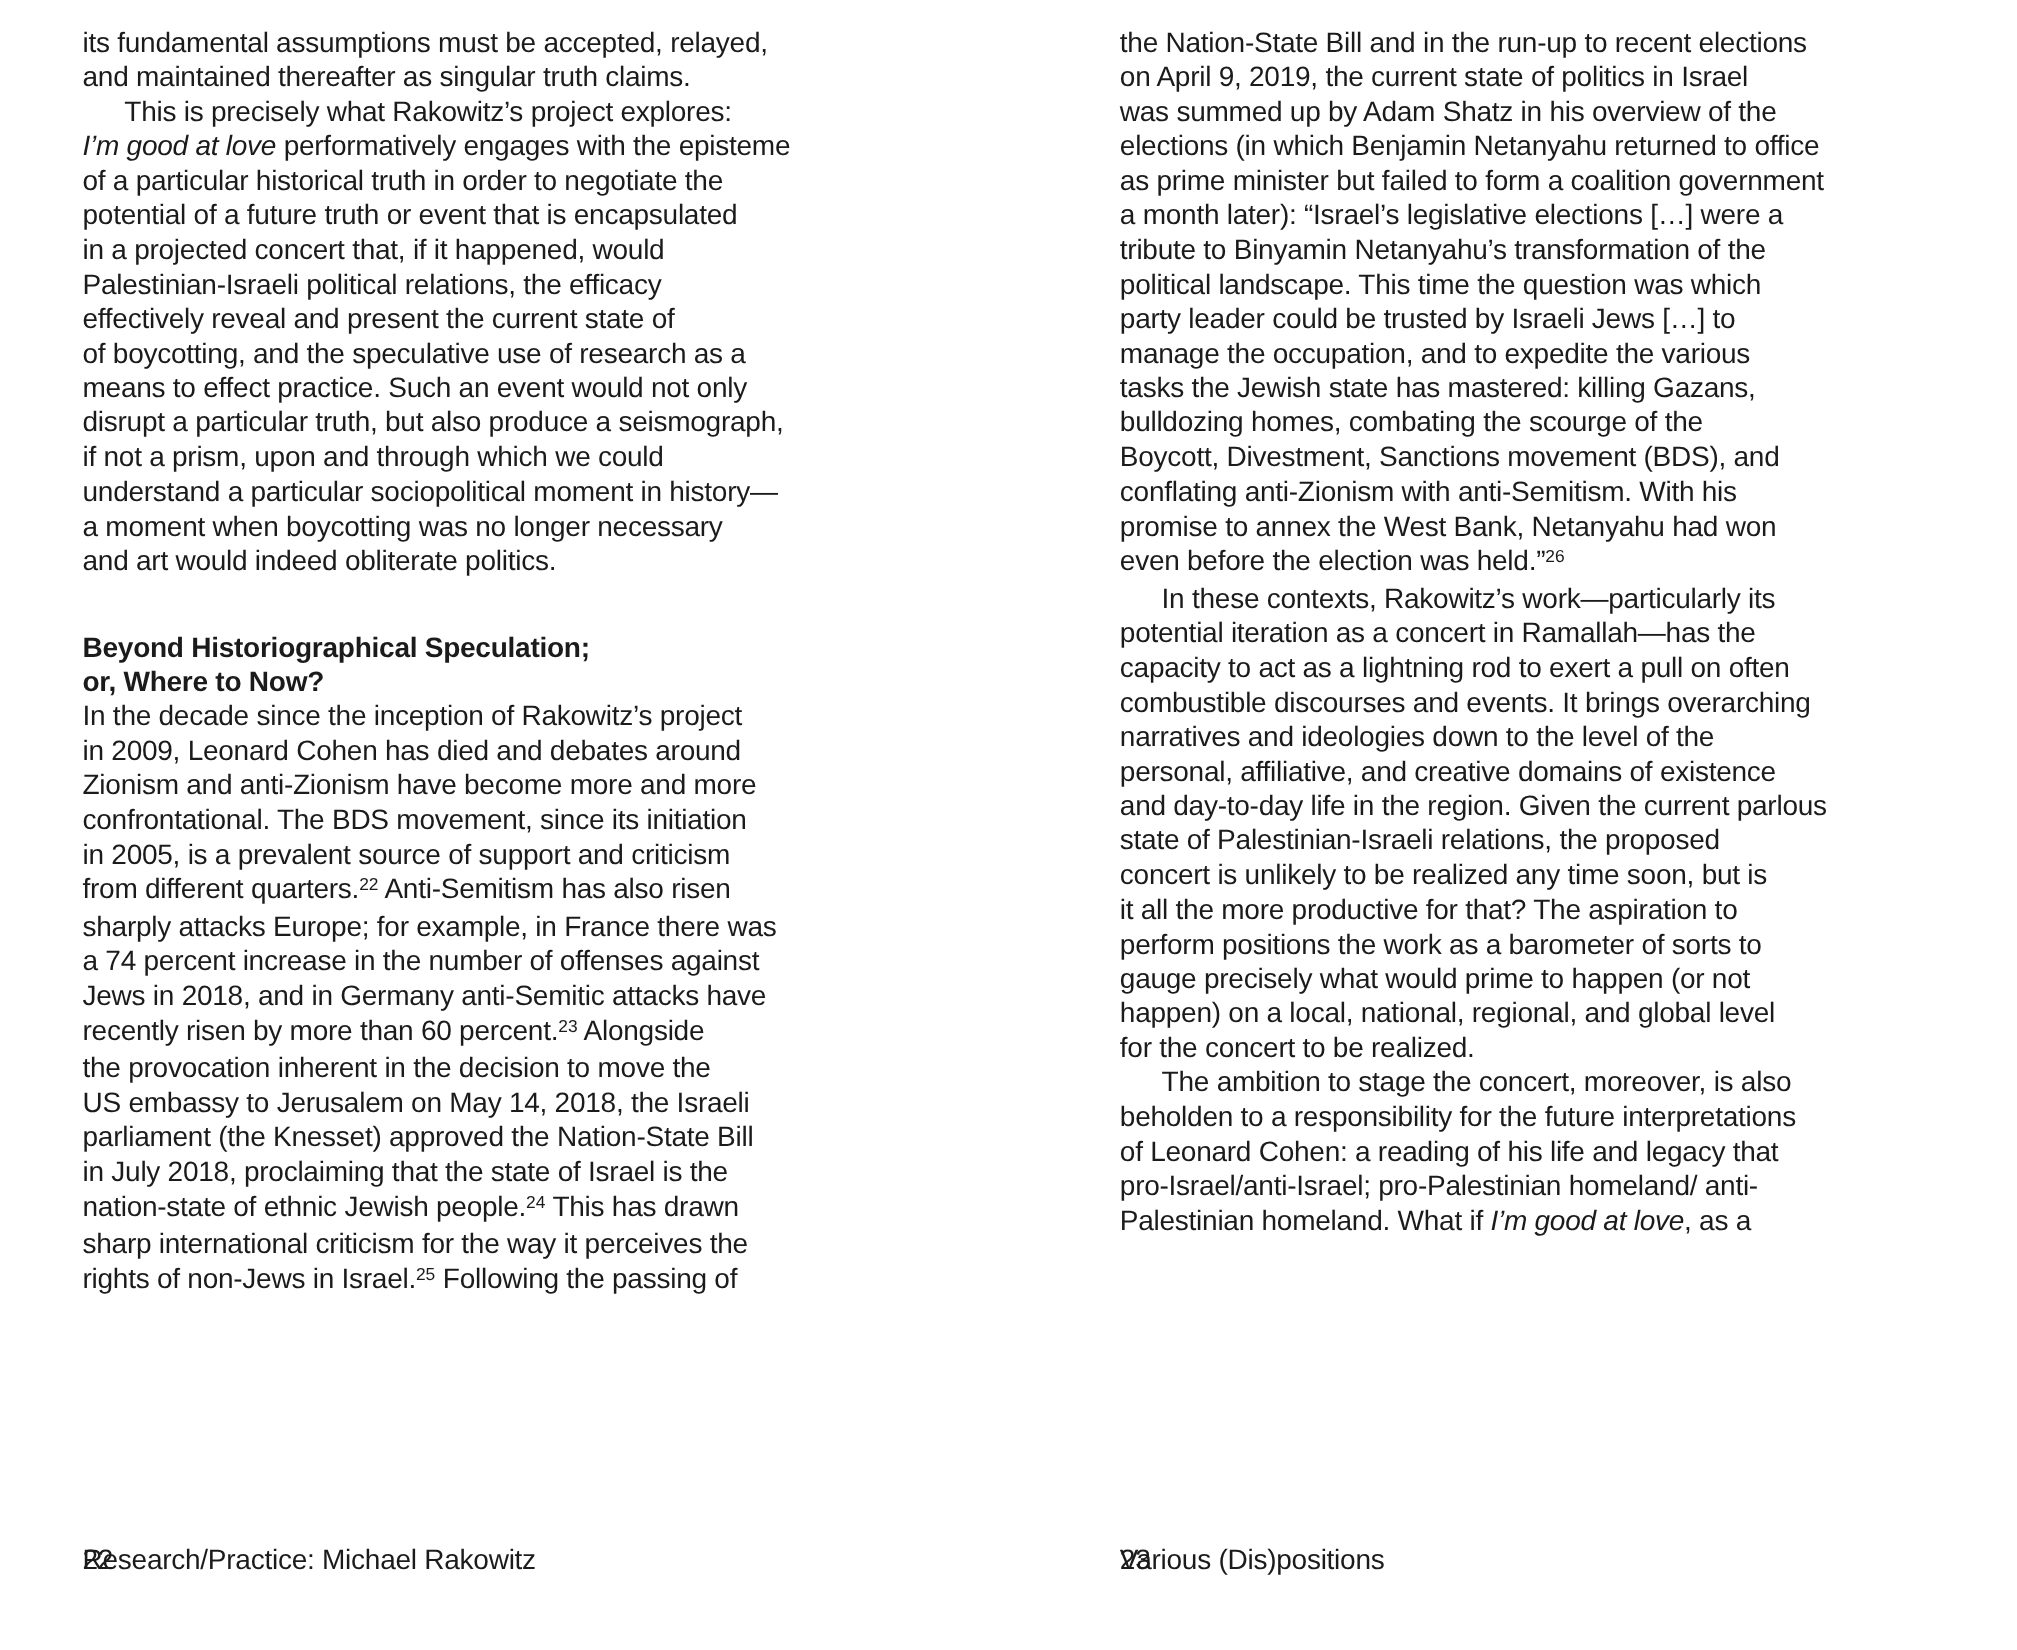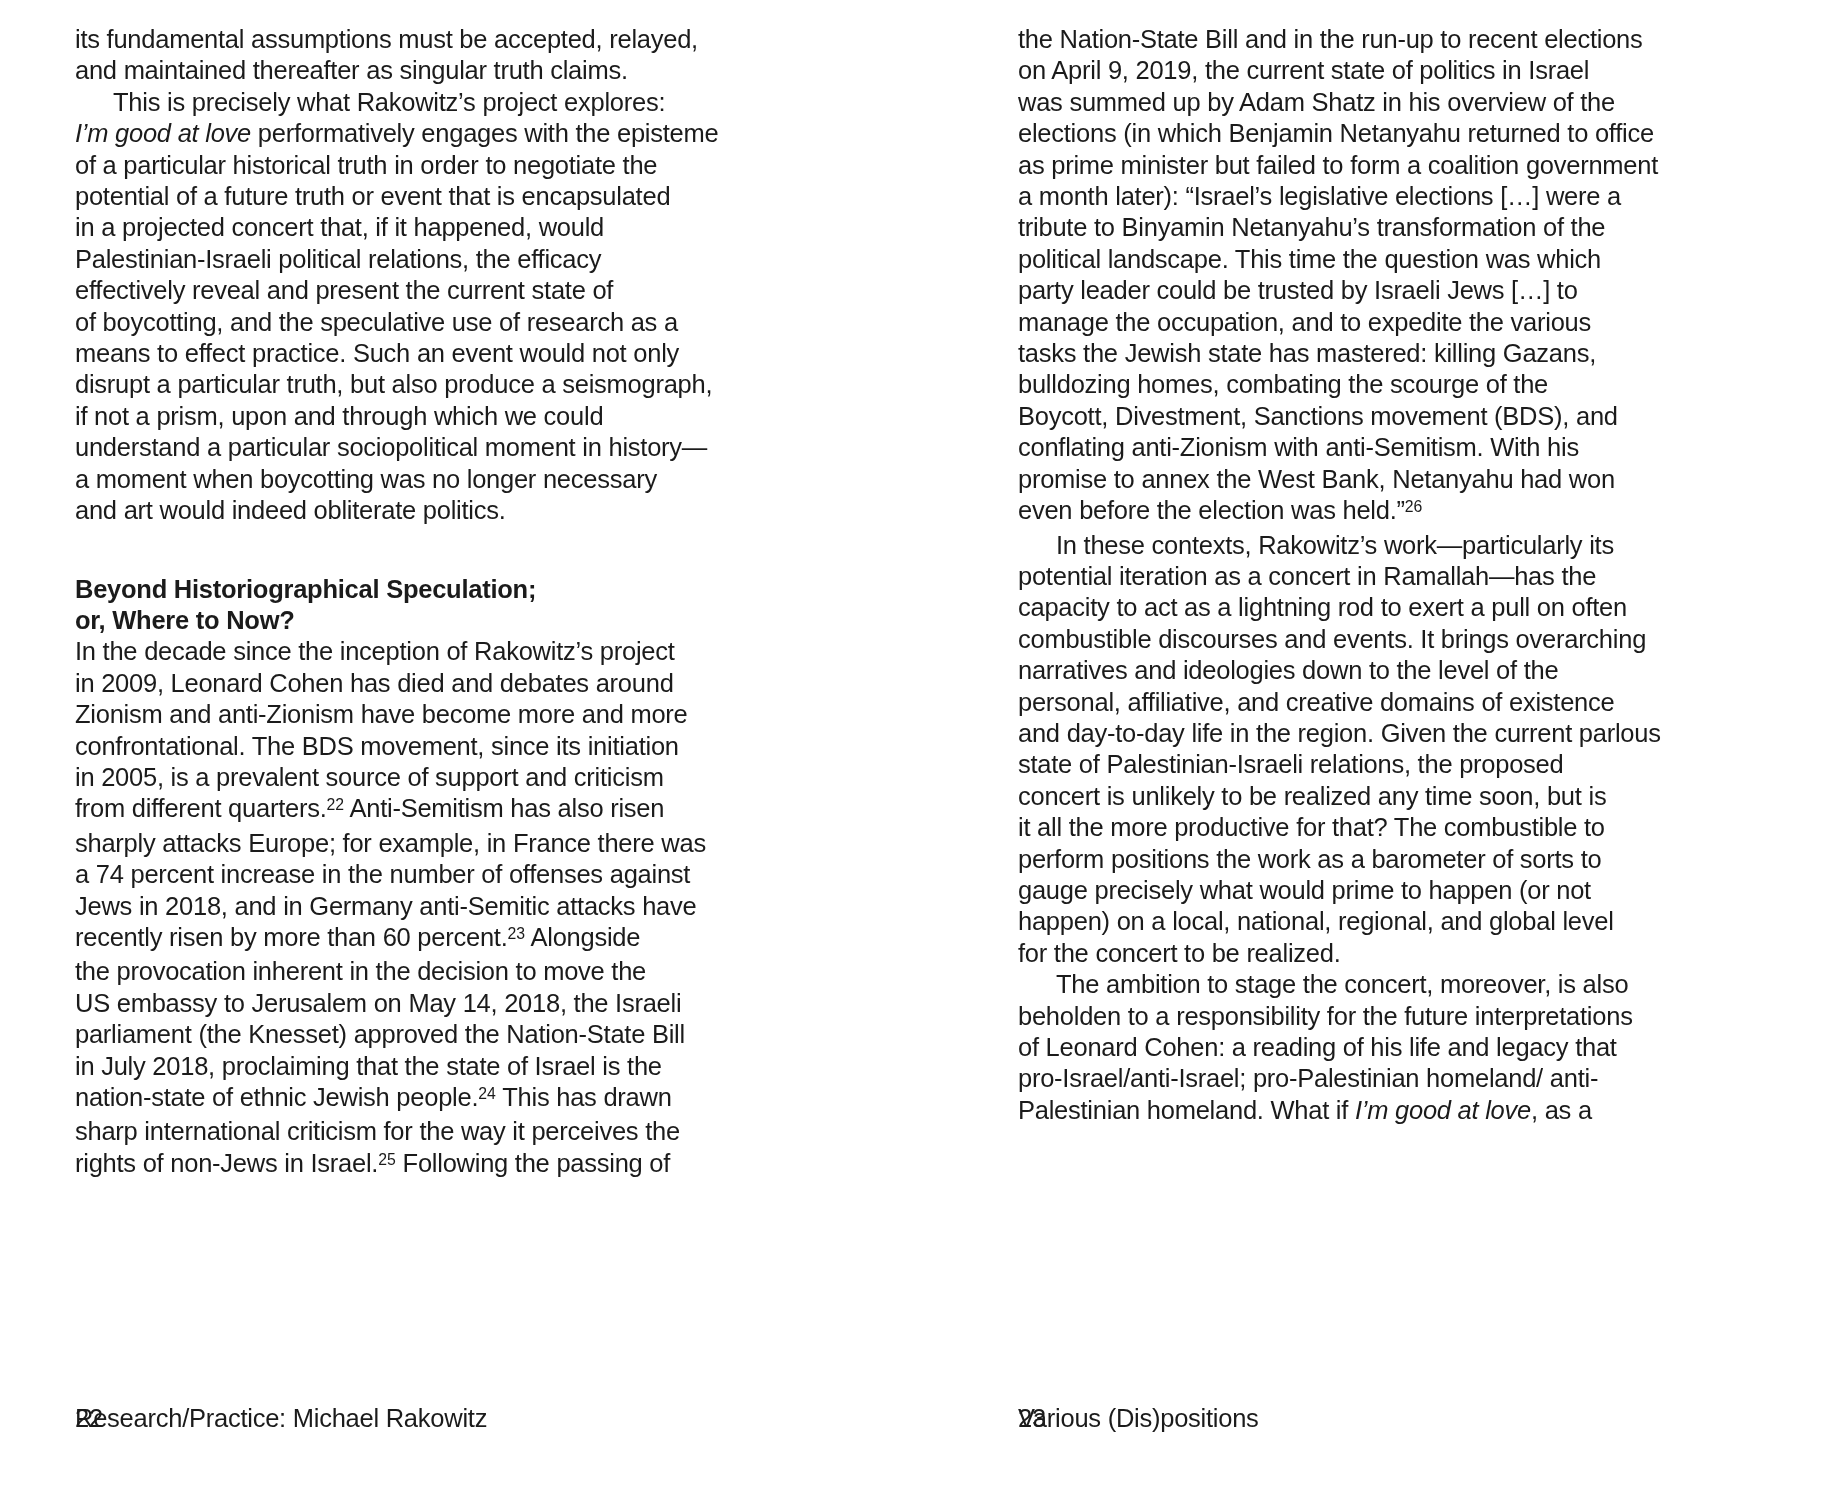--- a/index.html
+++ b/index.html
@@ -139,21 +139,21 @@
         <div class="line"><span>even before the election was held.”</span><span class="sup">26</span></div>
         <div class="line indent"><span>In these contexts, Rakowitz’s work—particularly its</span></div>
         <div class="line"><span>potential iteration as a concert in Ramallah—has the</span></div>
         <div class="line"><span>capacity to act as a lightning rod to exert a pull on often</span></div>
         <div class="line"><span>combustible discourses and events. It brings overarching</span></div>
         <div class="line"><span>narratives and ideologies down to the level of the</span></div>
         <div class="line"><span>personal, affiliative, and creative domains of existence</span></div>
         <div class="line"><span>and day-to-day life in the region. Given the current parlous</span></div>
         <div class="line"><span>state of Palestinian-Israeli relations, the proposed</span></div>
         <div class="line"><span>concert is unlikely to be realized any time soon, but is</span></div>
-        <div class="line"><span>it all the more productive for that? The combustible to</span></div>
+        <div class="line"><span>it all the more productive for that? The aspiration to</span></div>
         <div class="line"><span>perform positions the work as a barometer of sorts to</span></div>
         <div class="line"><span>gauge precisely what would prime to happen (or not</span></div>
         <div class="line"><span>happen) on a local, national, regional, and global level</span></div>
         <div class="line"><span>for the concert to be realized.</span></div>
         <div class="line indent"><span>The ambition to stage the concert, moreover, is also</span></div>
         <div class="line"><span>beholden to a responsibility for the future interpretations</span></div>
         <div class="line"><span>of Leonard Cohen: a reading of his life and legacy that</span></div>
         <div class="line"><span>pro-Israel/anti-Israel; pro-Palestinian homeland/ anti-</span></div>
         <div class="line"><span>Palestinian homeland. What if </span><span class="italic">I’m good at love</span><span>, as a</span></div>
       </div>

